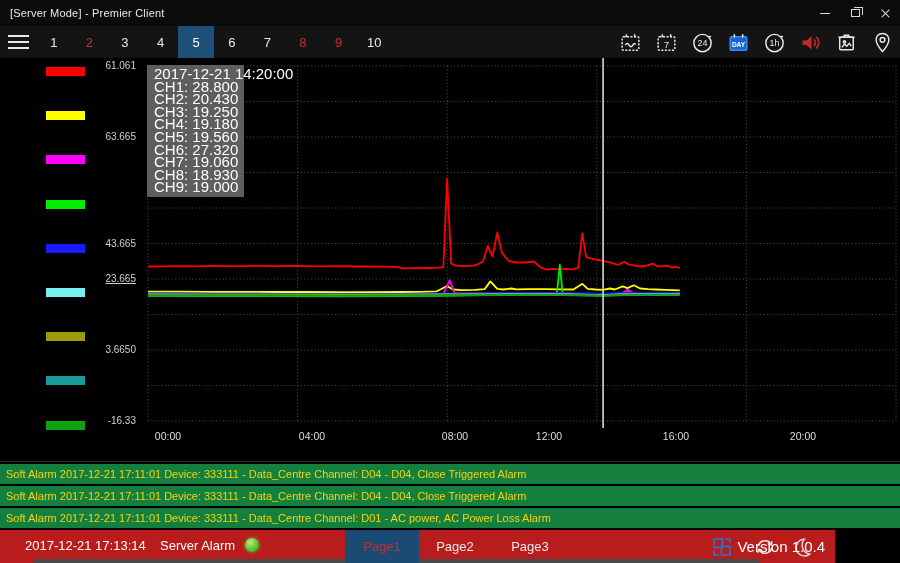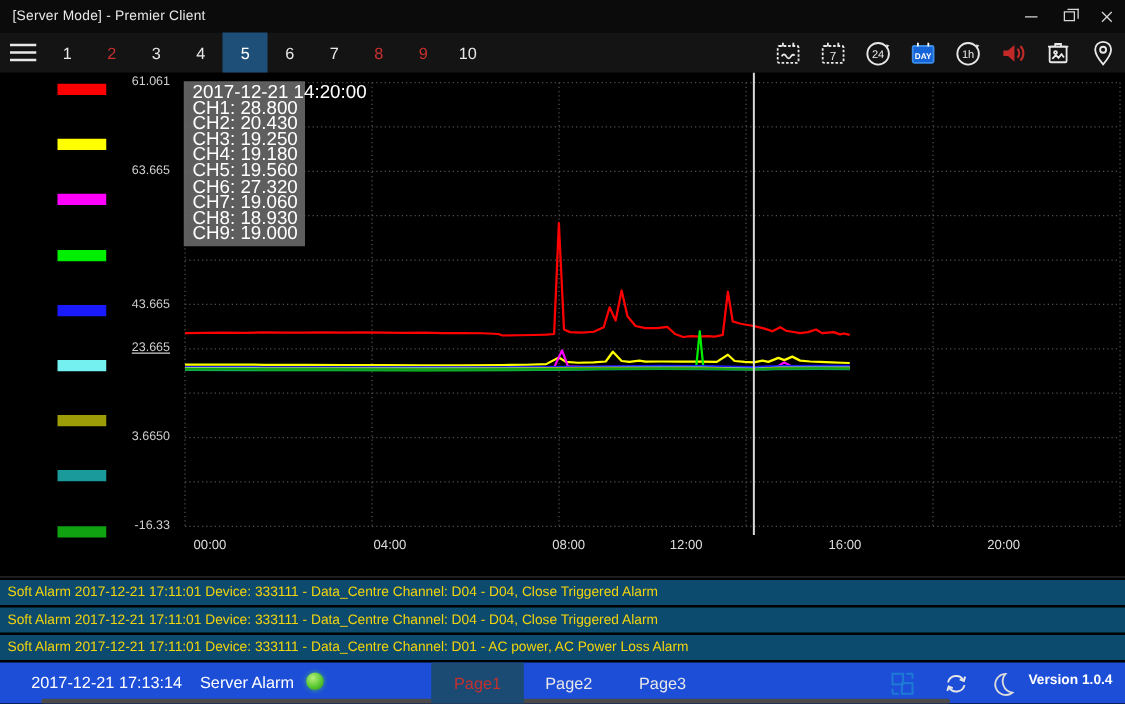--- a/index.html
+++ b/index.html
@@ -43,31 +43,31 @@
   
   .chart{position:absolute;left:140px;top:58px;width:760px;height:404px;}
   .chart svg{position:absolute;left:0;top:0;}
   .ylabels span{position:absolute;left:-44px;width:40px;text-align:right;font-size:10px;color:#cfcfcf;}
   .xlabels span{position:absolute;top:372px;transform:translateX(-50%);font-size:10.5px;color:#dcdcdc;white-space:nowrap;padding-left:40px;}
   .cursor-tip{position:absolute;left:7px;top:7px;width:97px;background:rgba(104,104,104,0.90);padding:3px 0 3px 7px;z-index:4;}
   .cursor-tip div{font-size:15px;line-height:12.6px;color:#fff;white-space:nowrap;}
 
   
   .alarm-area{position:absolute;left:0;top:461px;width:900px;height:69px;border-top:1px solid #2e2e2e;padding-top:2px;}
-  .alarm-row{height:20px;margin-bottom:2px;background:#0c4a6e;display:flex;align-items:center;padding-left:6px;font-size:11px;color:#f2d40e;white-space:nowrap;cursor:default;}
-
-  
-  .statusbar{position:absolute;left:0;top:530px;width:900px;height:33px;background:#1d4ed8;}
+  .alarm-row{height:20px;margin-bottom:2px;background:#15803d;display:flex;align-items:center;padding-left:6px;font-size:11px;color:#f2d40e;white-space:nowrap;cursor:default;}
+
+  
+  .statusbar{position:absolute;left:0;top:530px;width:835px;height:33px;background:#b91c1c;}
   .sb-time{position:absolute;left:25px;top:8px;font-size:13px;color:#fff;}
   .sb-mode{position:absolute;left:160px;top:8px;font-size:13px;color:#fff;}
   .sb-led{position:absolute;left:245px;top:8px;width:14px;height:14px;border-radius:50%;background:radial-gradient(circle at 38% 32%, #b9ef7a, #57c832 55%, #2f8f18);box-shadow:0 0 4px rgba(90,220,60,.7);}
   .sb-page{position:absolute;top:0;height:33px;display:flex;align-items:center;justify-content:center;font-size:13px;color:#e8e8e8;cursor:pointer;}
   .sb-page.active{background:#1b4a72;color:#c53030;}
   .sb-icon{position:absolute;top:5px;width:24px;height:24px;display:flex;align-items:center;justify-content:center;cursor:pointer;}
-  .sb-version{position:absolute;right:10px;top:8px;font-size:11px;color:#fff;font-weight:bold;}
+  .sb-version{position:absolute;right:10px;top:8px;font-size:15px;color:#fff;}
   .sb-scroll{position:absolute;left:33px;bottom:0px;width:727px;height:4px;background:#4a4a4a;border-radius:2px;}
 </style>
 </head>
 <body>
 
 <div id="app">
 
   <div class="titlebar">
     <span class="title-text">[Server Mode] - Premier Client</span>
     <span class="wc wc-min">

